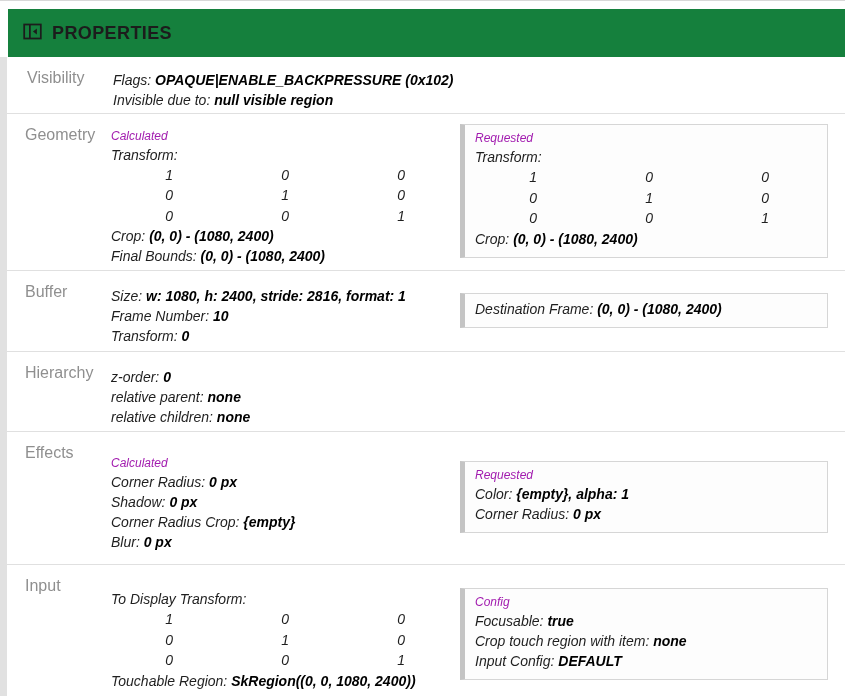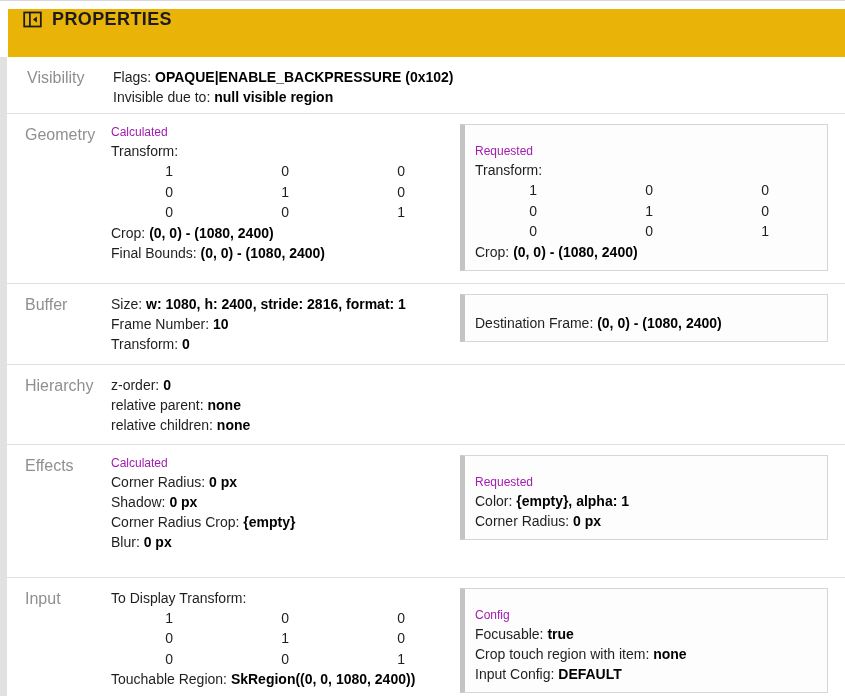--- a/index.html
+++ b/index.html
@@ -9,22 +9,22 @@
     font-size:14px;
     color:#1f1f1f;
     background:#ffffff;
     overflow:hidden;
   }
   #app { position:relative; width:845px; height:696px; border-top:1px solid #d8d8d8; }
 
   
   .header {
     position:absolute; left:8px; right:0; top:8px; height:48px;
-    background:#eab308;
-    display:flex; align-items:flex-start; gap:9px;
+    background:#15803d;
+    display:flex; align-items:center; gap:9px;
     padding-left:14px;
   }
   .header .title {
     font-size:18px; font-weight:700; letter-spacing:.4px; color:#1c1c1c;
   }
   .icon-btn { display:flex; align-items:center; justify-content:center; background:none; border:none; padding:0; cursor:pointer; }
 
   
   .gutter { position:absolute; left:0; top:56px; width:7px; bottom:0; background:#e1e1e1; }
 
@@ -36,37 +36,37 @@
     border-bottom:1px solid #e0e0e0;
   }
   .sec-visibility { min-height:57px;padding-left:20px; }
   .sec-geometry   { min-height:157px; }
   .sec-buffer     { min-height:81px; }
   .sec-hierarchy  { min-height:80px; }
   .sec-effects    { min-height:133px; }
   .sec-input      { min-height:140px; border-bottom:none; }
 
   .sec-label { width:86px; flex:none; color:#8f8f8f; font-size:16px; padding-top:2px; }
-  .sec-body  { flex:1; display:flex; align-items:flex-start; }
+  .sec-body  { flex:1; display:flex; align-items:center;font-style:italic; }
   .col-left  { width:349px; flex:none; }
   .col-right { flex:1; margin-right:4px; padding-bottom:12px; }
 
   .row { line-height:20px; white-space:nowrap; }
   .tag { font-size:12px; color:#a21caf; line-height:17px; }
   .val { font-weight:700; color:#000; }
 
   .matrix { display:grid; grid-template-columns:62px 116px 116px; }
   .matrix .mcell { text-align:right; line-height:20.5px; }
 
   .req-box {
     height:100%;
     background:#fdfdfd;
     border:1px solid #d6d6d6;
     border-left:5px solid #c4c4c4;
-    padding:18px 10px 8px 10px;
+    padding:5px 10px 8px 10px;
   }
 </style>
 </head>
 <body>
 
 <div id="app">
 
   <div class="header">
     <button class="icon-btn">
       <span>

